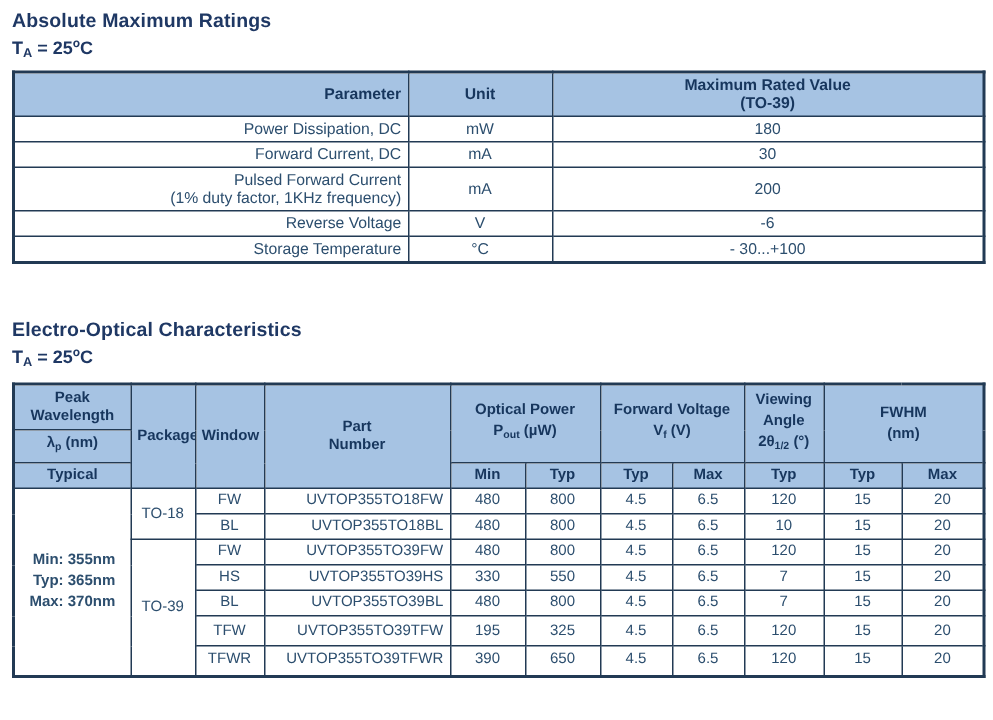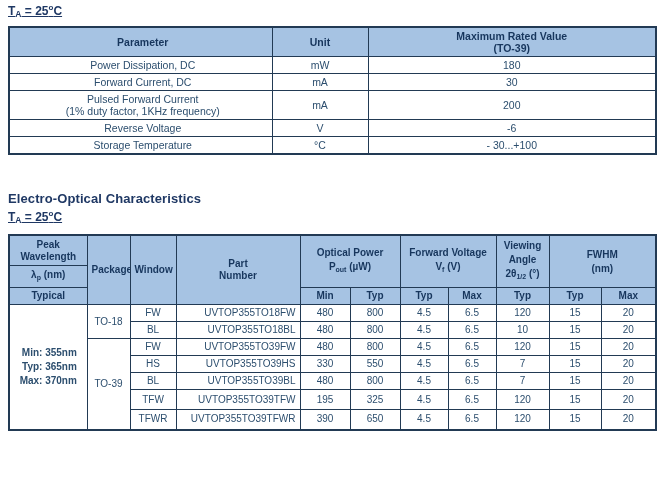--- a/index.html
+++ b/index.html
@@ -7,39 +7,39 @@
     width: 662px; height: 480px; box-sizing: border-box;
     background: #ffffff; overflow: hidden;
     font-family: "Liberation Sans", sans-serif;
     color: #2c4e6e;
   }
   .sec-title {
     margin: 6px 0 0 8px; font-size: 13px; font-weight: 700;
     color: #1f3864; letter-spacing: 0.1px;
   }
   .cond {
-    margin: 3px 0 0 8px; font-size: 12px; font-weight: 700; color: #1f3864; text-decoration: underline;
+    margin: 3px 0 0 8px; font-size: 12px; font-weight: 700; color: #1f3864;
   }
   .cond sub { font-size: 8.5px; vertical-align: -2px; }
   .cond sup { font-size: 8px; vertical-align: 5px; }
   table {
     border-collapse: collapse; table-layout: fixed;
     width: 647px; margin: 7px 0 0 8px;
     font-size: 10.5px; color: #2c4e6e;
     border: 2px solid #223a54;
   }
   th, td {
     border: 1px solid #223a54;
     padding: 2px 4px; text-align: center; vertical-align: middle;
     line-height: 12px; overflow: hidden;
   }
   th {
     background: #a6c3e3; color: #17365d; font-weight: 700;
   }
-  .left { text-align: center; padding-left: 8px; }
+  .left { text-align: right; padding-left: 8px; }
   
   .t1 thead tr { height: 27px; }
   .t1 tbody tr { height: 17px; }
   .t1 tbody tr.twoline { height: 28px; }
   
   .t2 { margin-top: 9px; font-size: 10px; }
   .t2 .hr1 { height: 20px; }
   .t2 .hr2 { height: 21px; }
   .t2 .hr3 { height: 15px; }
   .t2 tbody tr { height: 16px; }
@@ -48,20 +48,21 @@
   .group-head div { margin: 2px 0; }
   .pn { text-align: right; padding-left: 12px; }
   .wl-cell { font-weight: 700; }
   .wl-cell .wl-block { width: fit-content; margin: 0 auto; text-align: right; line-height: 14px; }
 </style>
 </head>
 <body>
 
 <div class="page">
 
+  <div class="sec-title">Absolute Maximum Ratings</div>
   <div class="cond"><span>T</span><sub>A</sub><span> = 25</span><sup>o</sup><span>C</span></div>
 
   <table class="t1">
     <colgroup>
       <col style="width:263px">
         <col style="width:96px">
         <col style="width:288px">
     </colgroup>
     <thead>
       <tr>

